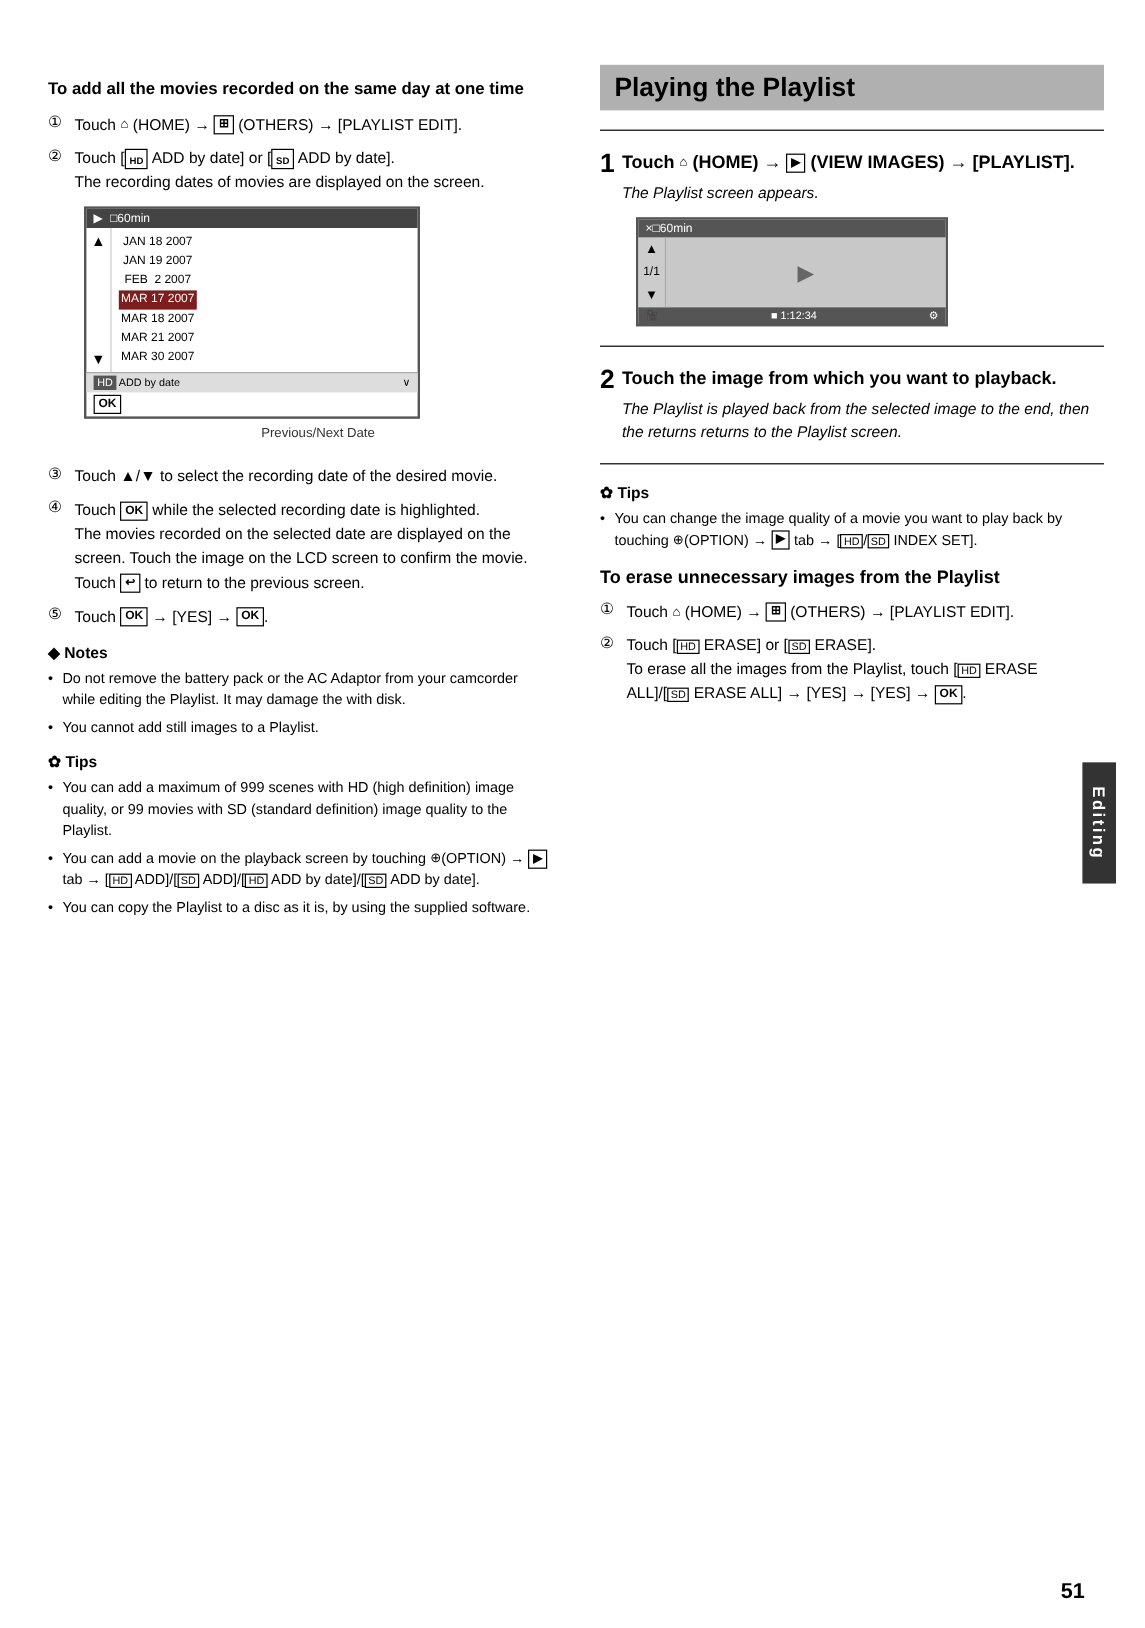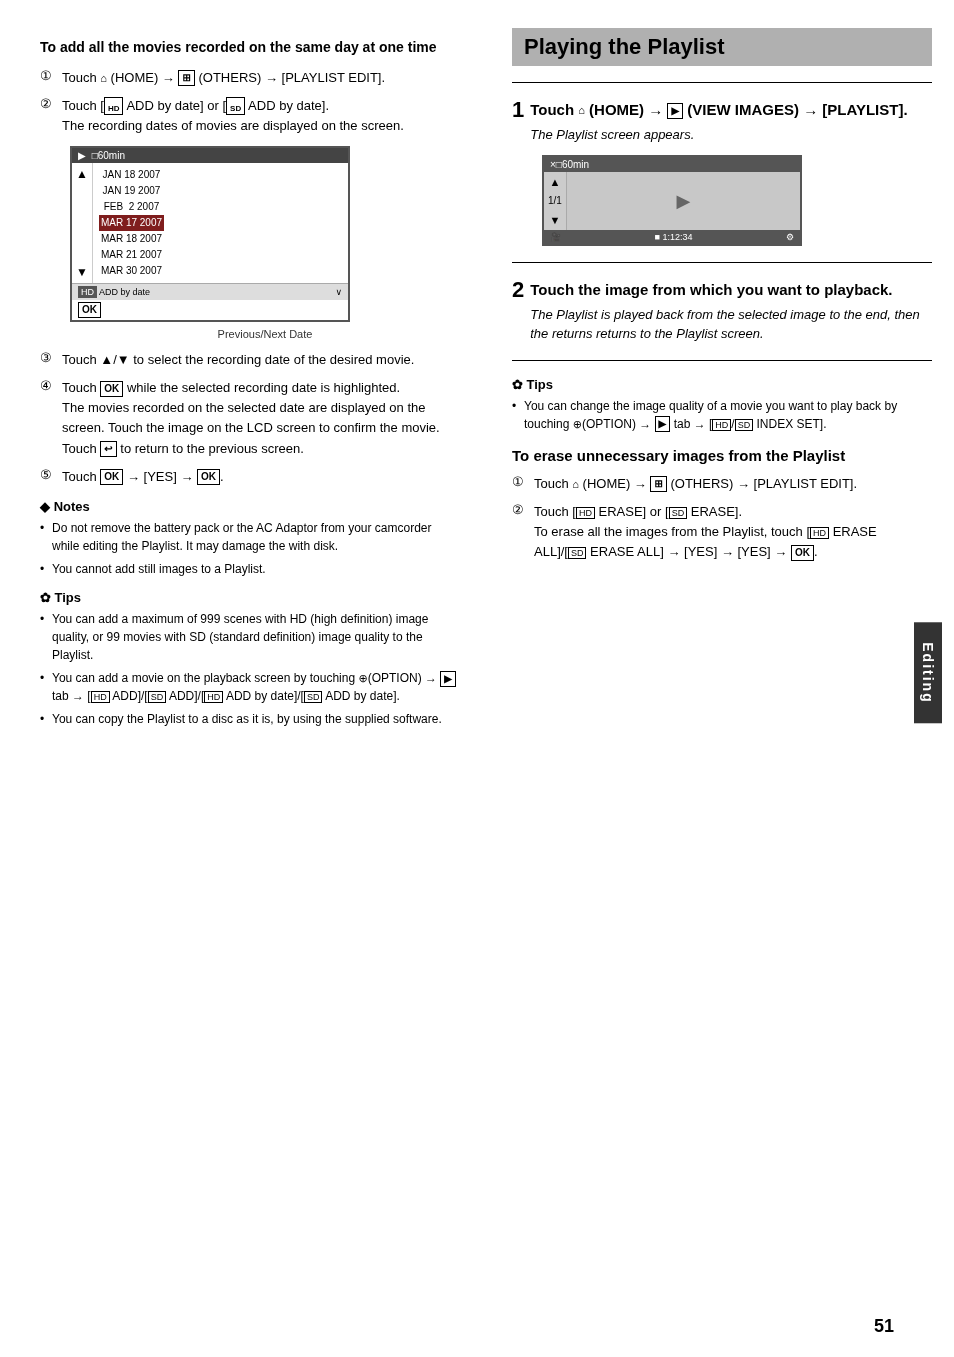--- a/index.html
+++ b/index.html
@@ -10,22 +10,21 @@
       color: #000;
       width: 954px;
       min-height: 1357px;
       position: relative;
     }
 
     .page-container {
       display: flex;
       width: 954px;
       min-height: 1357px;
-      padding: 18px 0 30px 0;
-      gap: 12px;
+      padding: 44px 0 30px 0;
     }
 
     
     .left-col {
       width: 480px;
       padding: 20px 20px 20px 40px;
       flex-shrink: 0;
     }
 
     
@@ -204,36 +203,36 @@
       font-size: 15px;
       font-weight: bold;
       margin-bottom: 8px;
       line-height: 1.4;
     }
 
     
     .page-number {
       position: absolute;
       bottom: 20px;
-      right: 60px;
+      right: 50px;
       font-size: 18px;
       font-weight: bold;
     }
 
     .inline-icon {
       display: inline-block;
       font-size: 11px;
       vertical-align: middle;
     }
 
     .left-col-date-caption {
       font-size: 11px;
       text-align: center;
       margin-top: 4px;
-      margin-bottom: 10px;
+      margin-bottom: 20px;
       color: #333;
     }
 
     .step-row {
       display: flex;
       margin-bottom: 8px;
     }
     .step-row .step-num-col {
       min-width: 22px;
       font-size: 13px;

